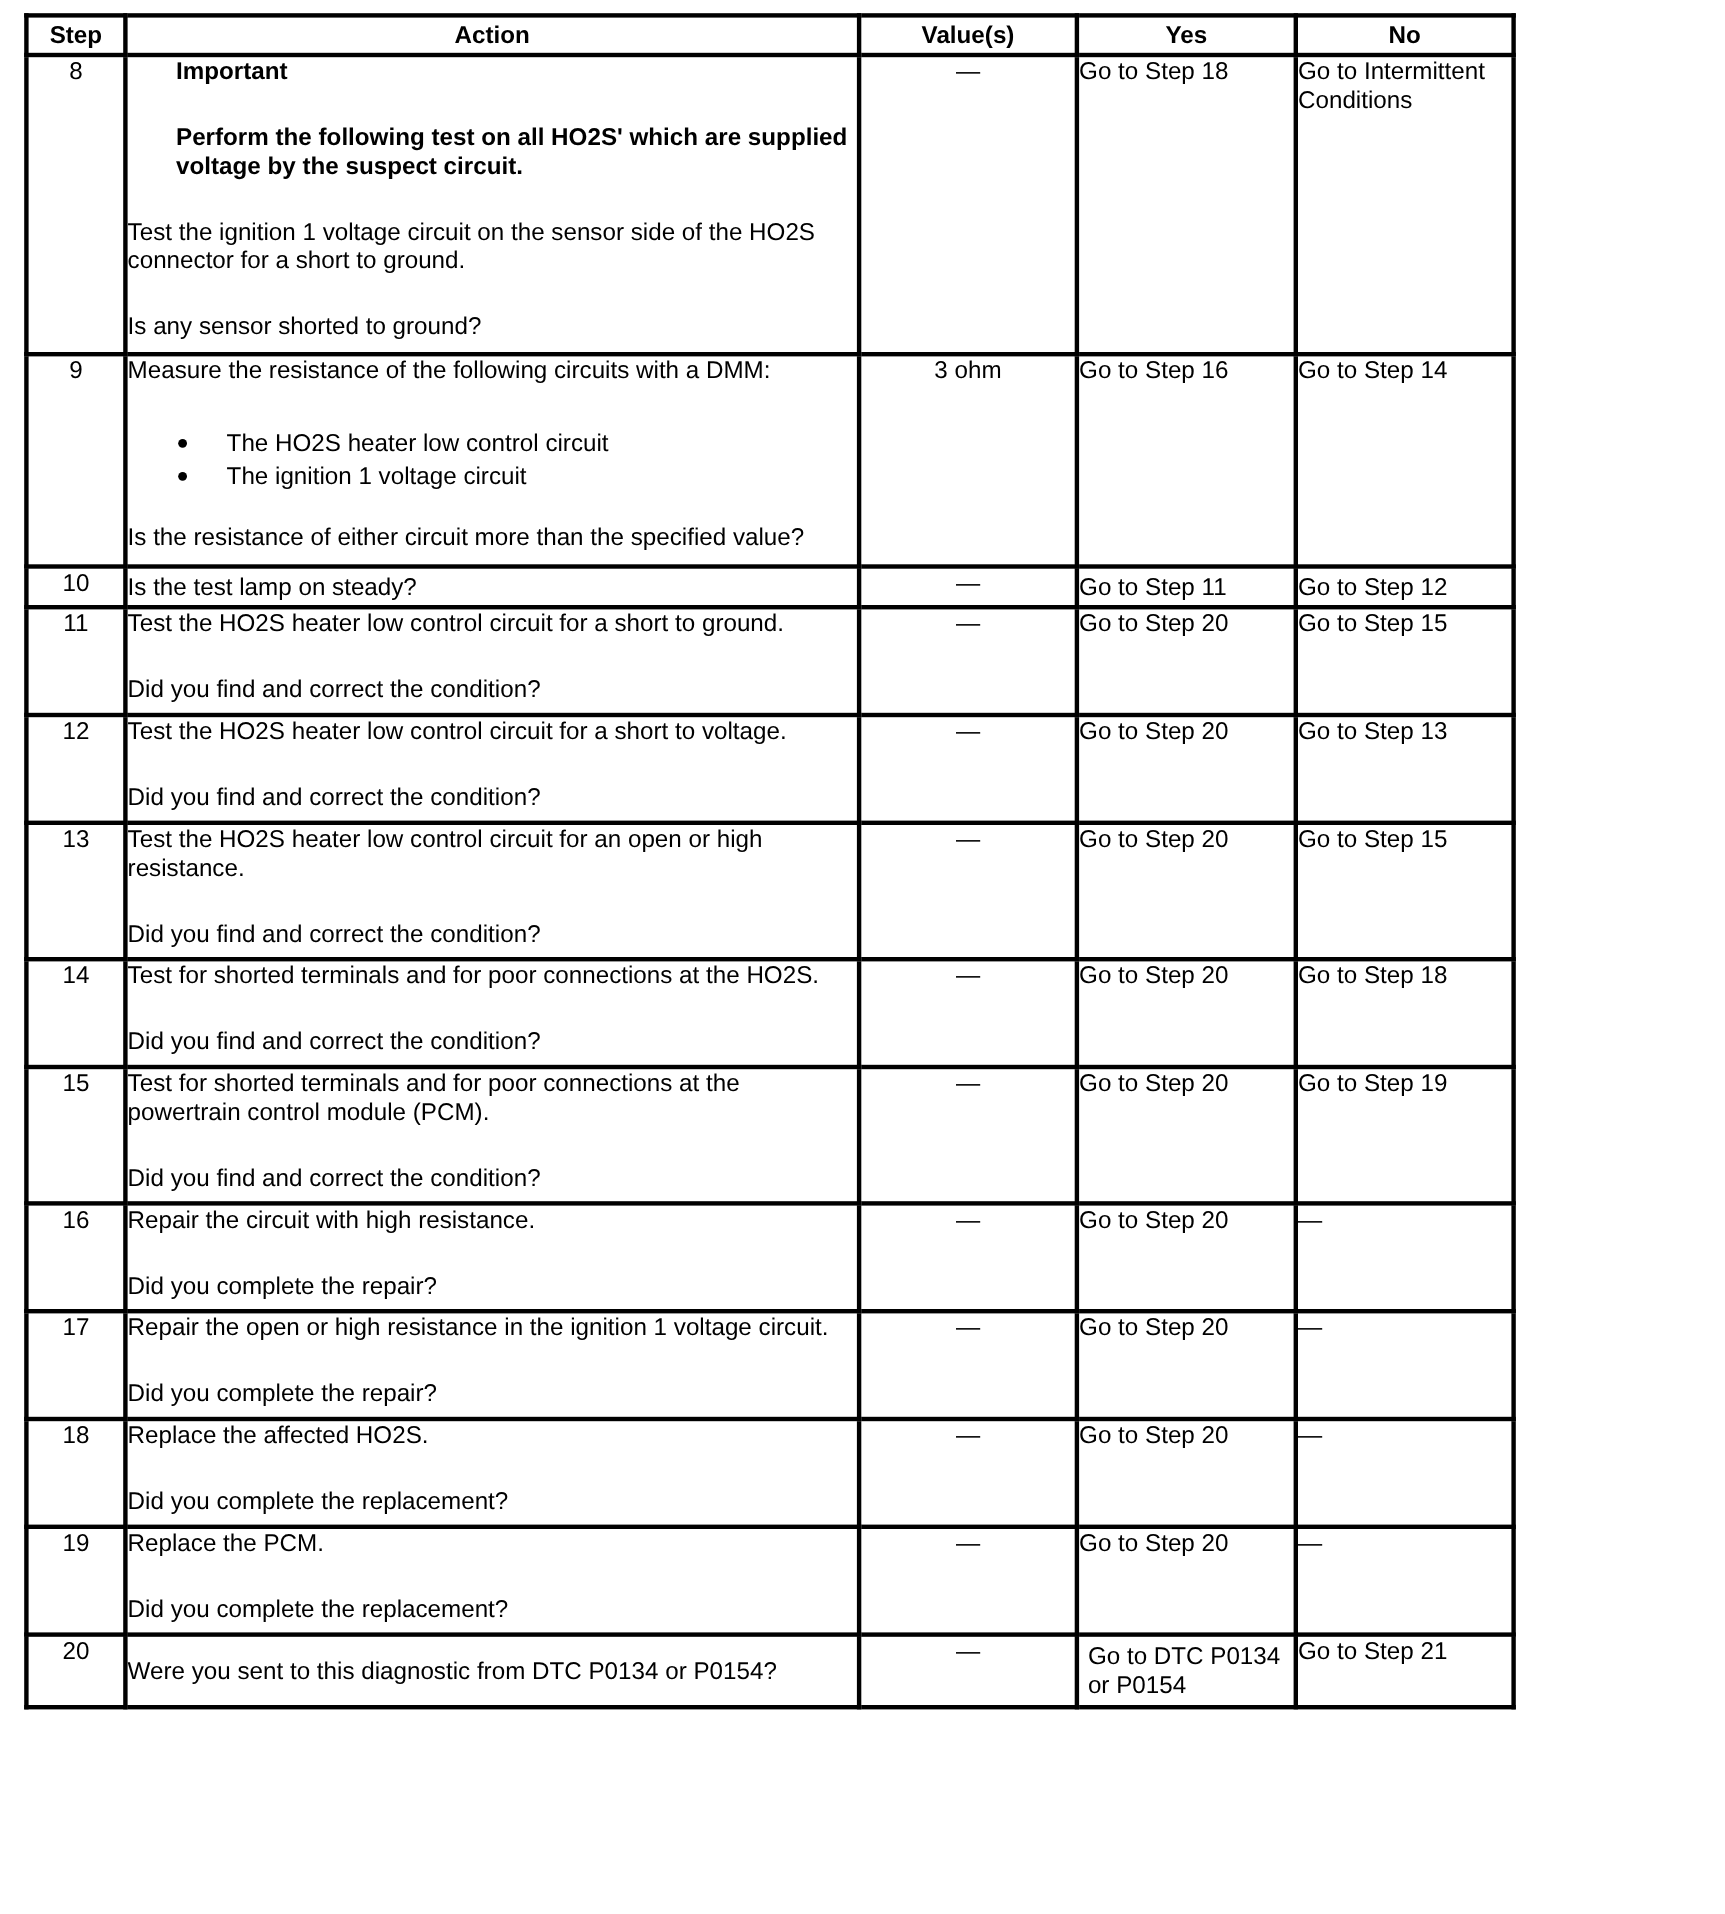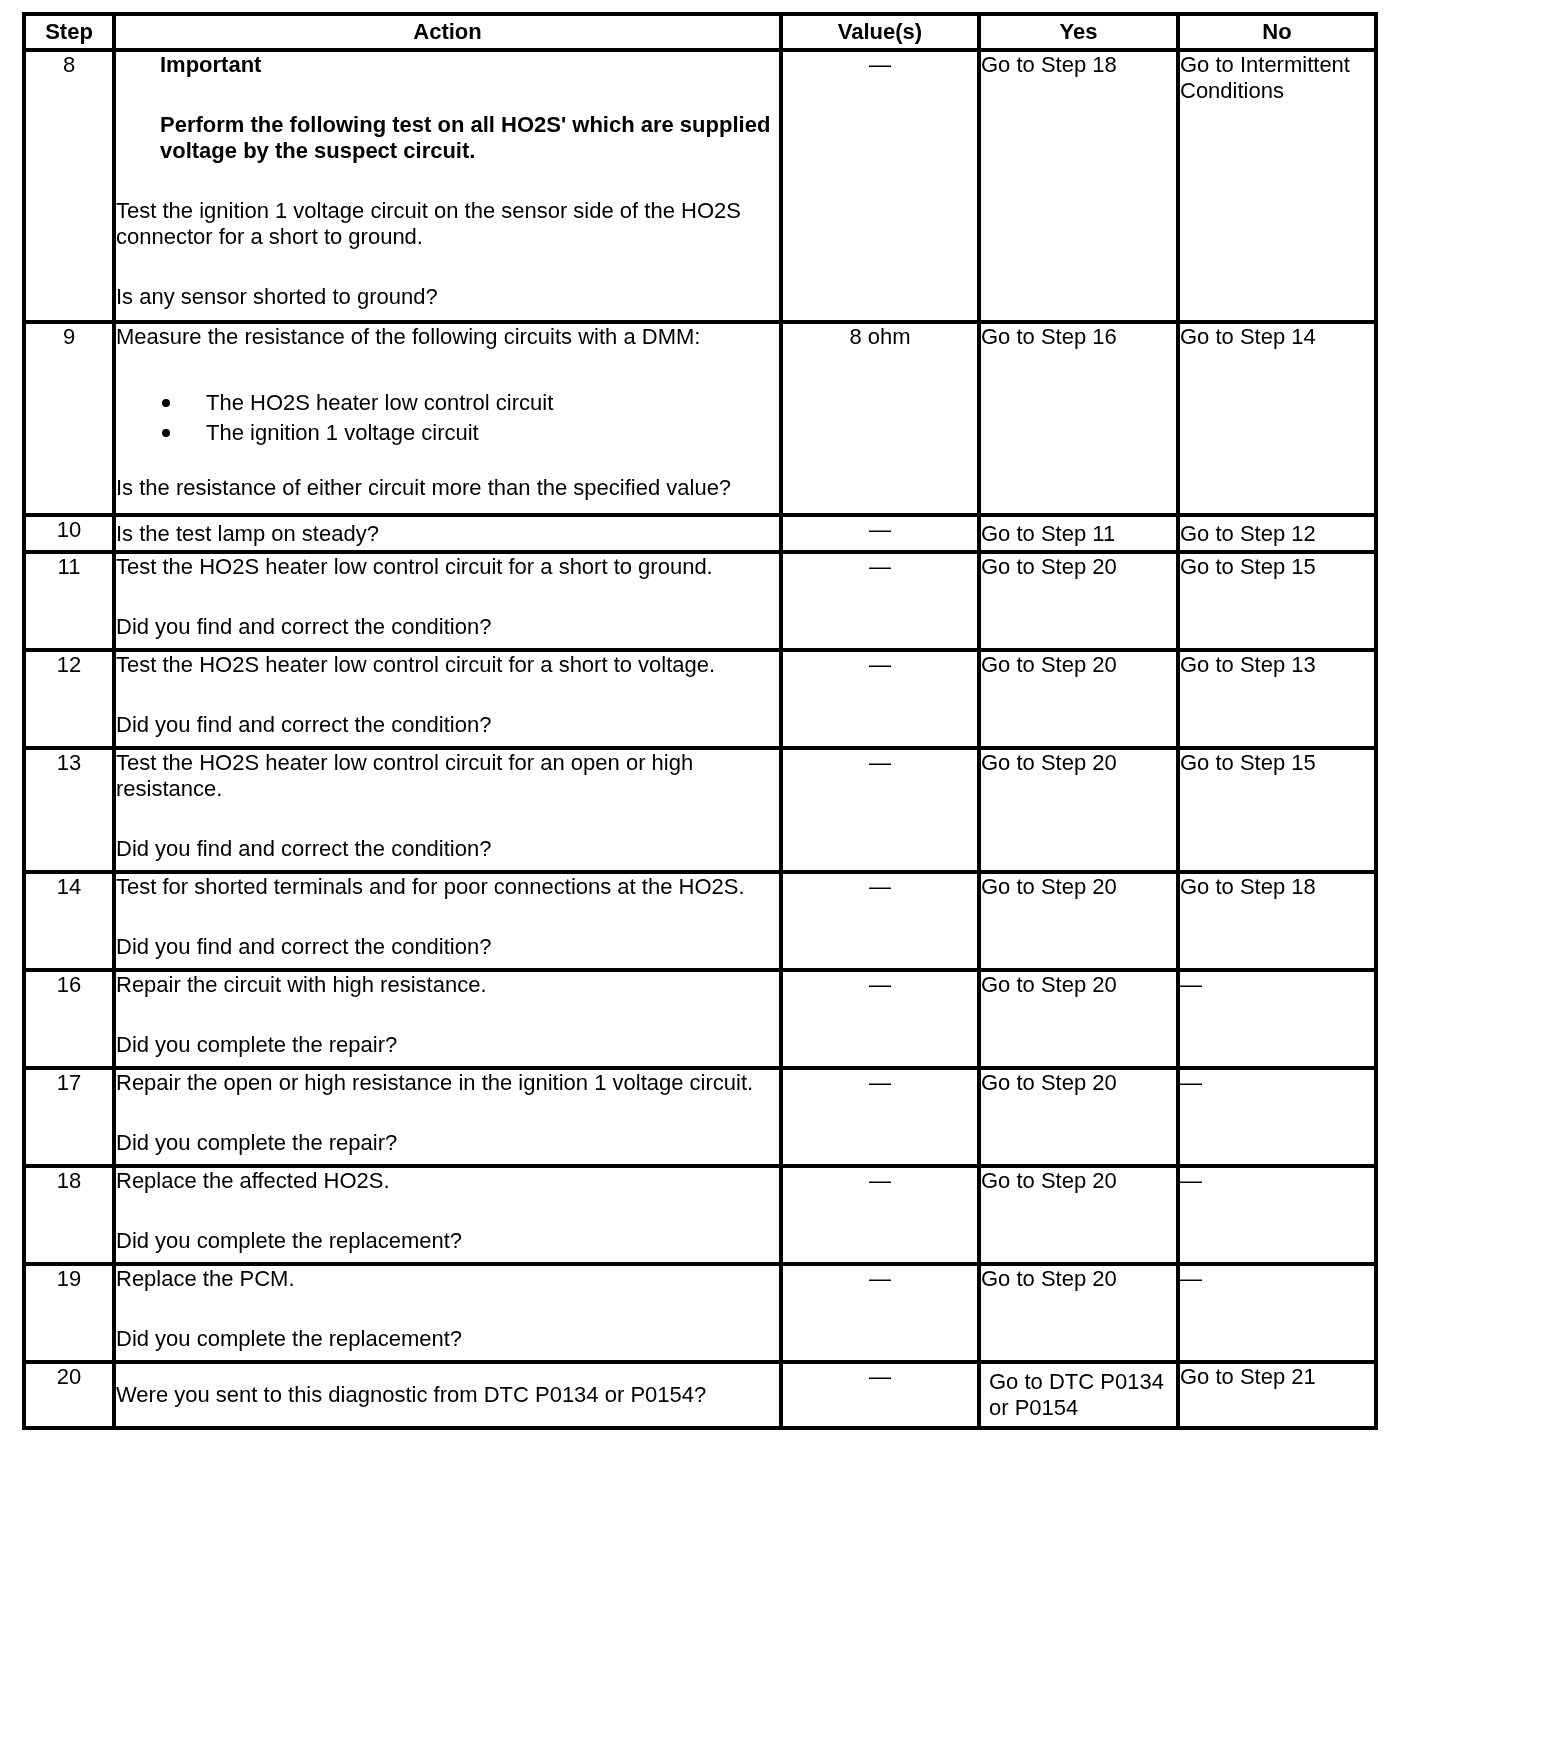--- a/index.html
+++ b/index.html
@@ -69,21 +69,21 @@
       <td class="step">9</td>
       <td class="action">
         <div>Measure the resistance of the following circuits with a DMM:</div>
         <ul class="bullets" style="margin-top:38px;">
           <li><span class="dot"></span><span>The HO2S heater low control circuit</span></li>
           <li><span class="dot"></span><span>The ignition 1 voltage circuit</span></li>
         </ul>
         <div style="height:20px"></div>
         <div>Is the resistance of either circuit more than the specified value?</div>
       </td>
-      <td class="value">8 ohm</td>
+      <td class="value">3 ohm</td>
       <td class="yes">Go to Step 16</td>
       <td class="no">Go to Step 14</td>
     </tr>
 
     <tr style="height:37px">
       <td class="step">10</td>
       <td class="action" style="vertical-align:middle;padding-top:0">Is the test lamp on steady?</td>
       <td class="value">—</td>
       <td class="yes" style="vertical-align:middle;padding-bottom:0">Go to Step 11</td>
       <td class="no" style="vertical-align:middle;padding-bottom:0">Go to Step 12</td>
@@ -130,20 +130,31 @@
       <td class="action">
         <div>Test for shorted terminals and for poor connections at the HO2S.</div>
         <div class="gap-lg"></div>
         <div>Did you find and correct the condition?</div>
       </td>
       <td class="value">—</td>
       <td class="yes">Go to Step 20</td>
       <td class="no">Go to Step 18</td>
     </tr>
 
+    <tr style="height:124px">
+      <td class="step">15</td>
+      <td class="action">
+        <div>Test for shorted terminals and for poor connections at the powertrain control module (PCM).</div>
+        <div class="gap-lg"></div>
+        <div>Did you find and correct the condition?</div>
+      </td>
+      <td class="value">—</td>
+      <td class="yes">Go to Step 20</td>
+      <td class="no">Go to Step 19</td>
+    </tr>
 
     <tr style="height:98px">
       <td class="step">16</td>
       <td class="action">
         <div>Repair the circuit with high resistance.</div>
         <div class="gap-lg"></div>
         <div>Did you complete the repair?</div>
       </td>
       <td class="value">—</td>
       <td class="yes">Go to Step 20</td>

